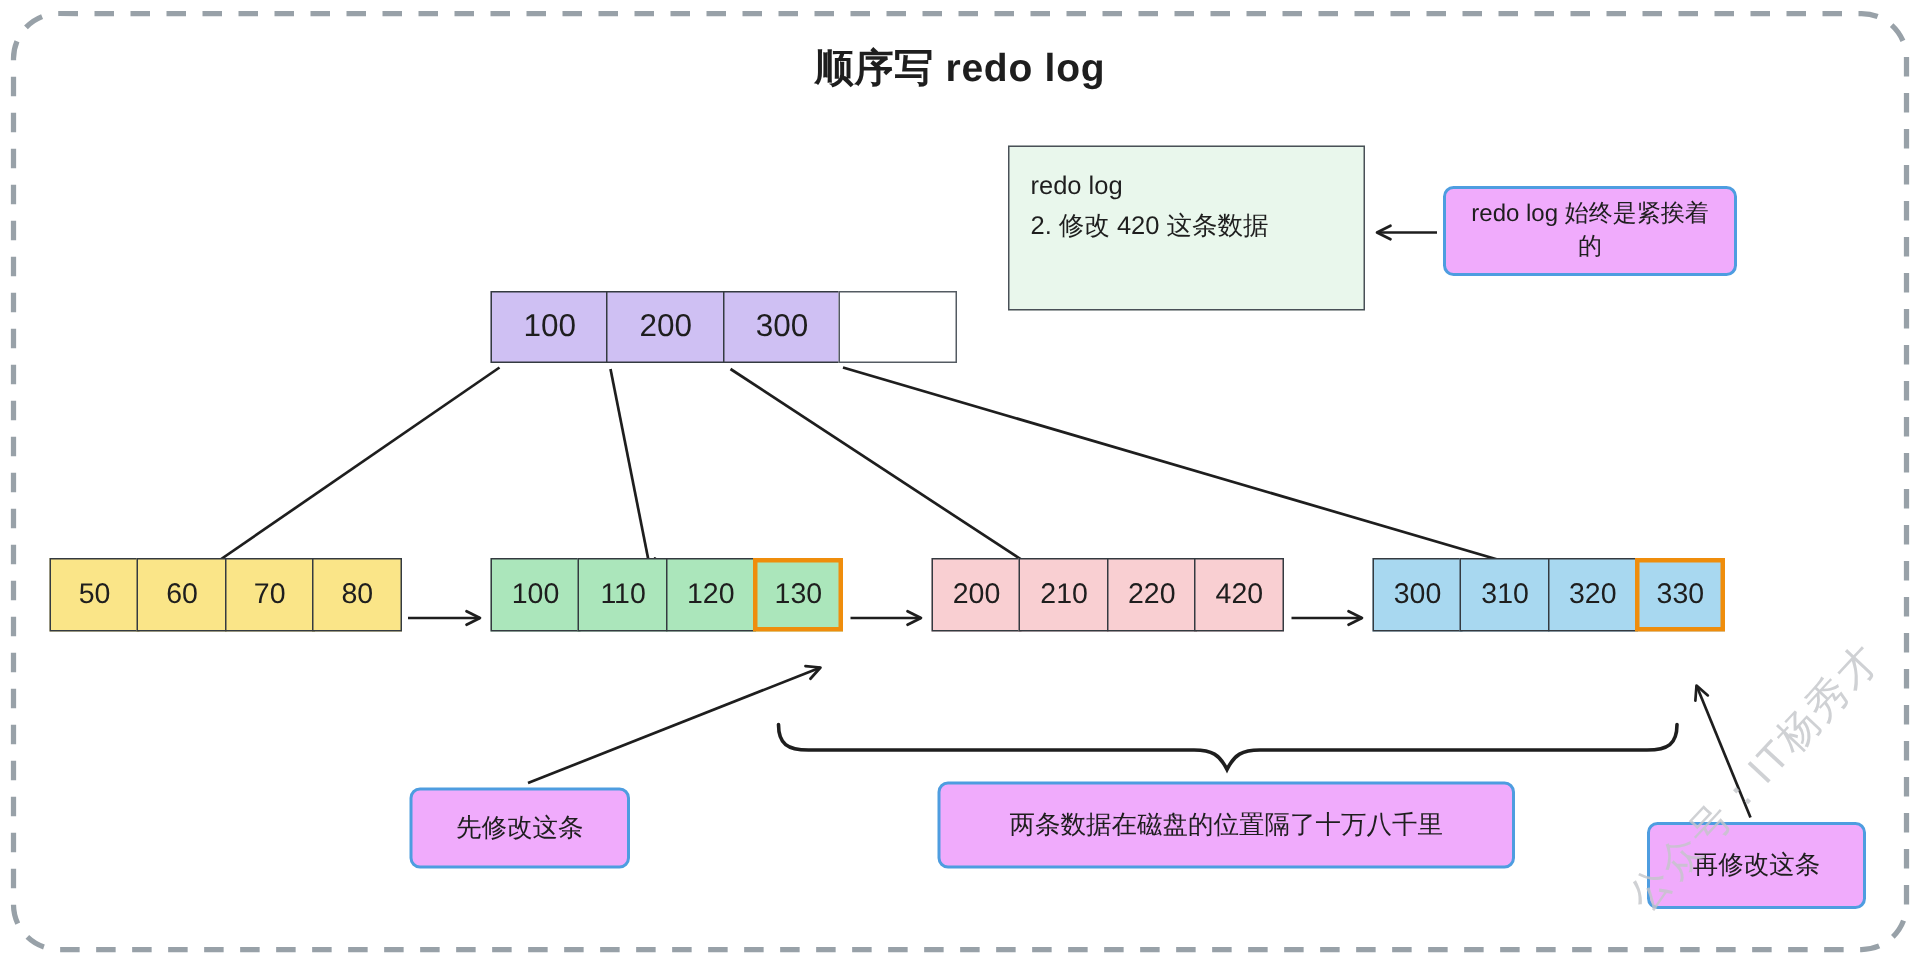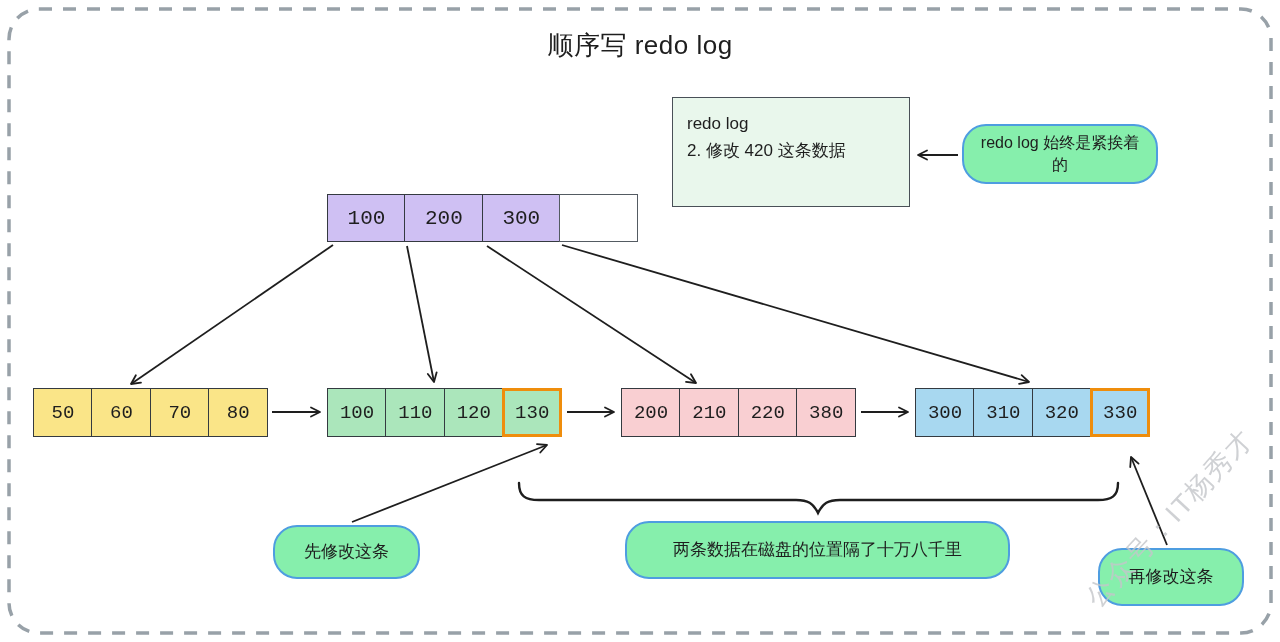--- a/index.html
+++ b/index.html
@@ -1,44 +1,44 @@
 <!DOCTYPE html>
 <html><head>
 <meta charset="utf-8">
 <style>
   html,body{margin:0;padding:0;background:#ffffff;}
   .canvas{position:relative;width:1280px;height:642px;background:#ffffff;overflow:hidden;
           font-family:"Liberation Sans",sans-serif;color:#1e1e1e;}
   .title{position:absolute;left:0;right:0;top:28px;text-align:center;
-         font-size:26px;font-weight:400;letter-spacing:.5px;}
+         font-size:26px;font-weight:700;letter-spacing:.5px;}
   svg.layer{position:absolute;left:0;top:0;width:1280px;height:642px;}
 
   
   .note-box{position:absolute;left:672px;top:97px;width:238px;height:110px;box-sizing:border-box;
             background:#e9f7ec;border:1px solid #495057;padding:12px 14px;font-size:17px;line-height:27px;}
 
   
-  .callout{position:absolute;box-sizing:border-box;background:#86efac;border:2px solid #4e9de0;
-           border-radius:24px;display:flex;align-items:center;justify-content:center;
+  .callout{position:absolute;box-sizing:border-box;background:#f0abfc;border:2px solid #4e9de0;
+           border-radius:7px;display:flex;align-items:center;justify-content:center;
            text-align:center;font-size:17px;line-height:1.35;padding:4px 10px;}
   .callout.adjacent{left:962px;top:124px;width:196px;height:60px;font-size:16px;}
   .callout.first{left:273px;top:525px;width:147px;height:54px;text-align:center;}
   .callout.distance{left:625px;top:521px;width:385px;height:58px;text-align:center;}
   .callout.second{left:1098px;top:548px;width:146px;height:58px;}
 
   
   .row{position:absolute;display:flex;}
   .cell{box-sizing:border-box;display:flex;align-items:center;justify-content:center;
         border:1.6px solid #343a40;margin-left:-1.6px;font-size:19px;font-weight:500;
-        font-family:Liberation Mono, monospace;}
+        font-family:Liberation Sans, sans-serif;}
   .cell:first-child{margin-left:0;}
   .row.root{left:327px;top:194px;}
   .root .cell{width:79px;height:48px;font-size:21px;background:#cfc0f3;}
   .root .cell.empty{background:#ffffff;border-color:#545b62;}
-  .row.leaf{top:388px;}
+  .row.leaf{top:372px;}
   .leaf .cell{width:60px;height:49px;}
   .row.yellow{left:33px;}  .yellow .cell{background:#fae588;}
   .row.green{left:327px;}  .green .cell{background:#abe6bb;}
   .row.pink{left:621px;}   .pink .cell{background:#f9cfd2;}
   .row.blue{left:915px;}   .blue .cell{background:#a8d8f0;}
   .cell.hl{border:3px solid #ef8d0c;z-index:2;text-align:right;}
 
   
   .watermark{position:absolute;left:1040px;top:500px;width:260px;text-align:center;
              transform:rotate(-47deg);transform-origin:center;color:#c4c6ca;opacity:.8;
@@ -102,21 +102,21 @@
     <div class="cell">100</div>
     <div class="cell">110</div>
     <div class="cell">120</div>
     <div class="cell hl">130</div>
   </div>
 
   <div class="row leaf pink">
     <div class="cell">200</div>
     <div class="cell">210</div>
     <div class="cell">220</div>
-    <div class="cell">380</div>
+    <div class="cell">420</div>
   </div>
 
   <div class="row leaf blue">
     <div class="cell">300</div>
     <div class="cell">310</div>
     <div class="cell">320</div>
     <div class="cell hl">330</div>
   </div>
 
   <div class="callout first">先修改这条</div>

